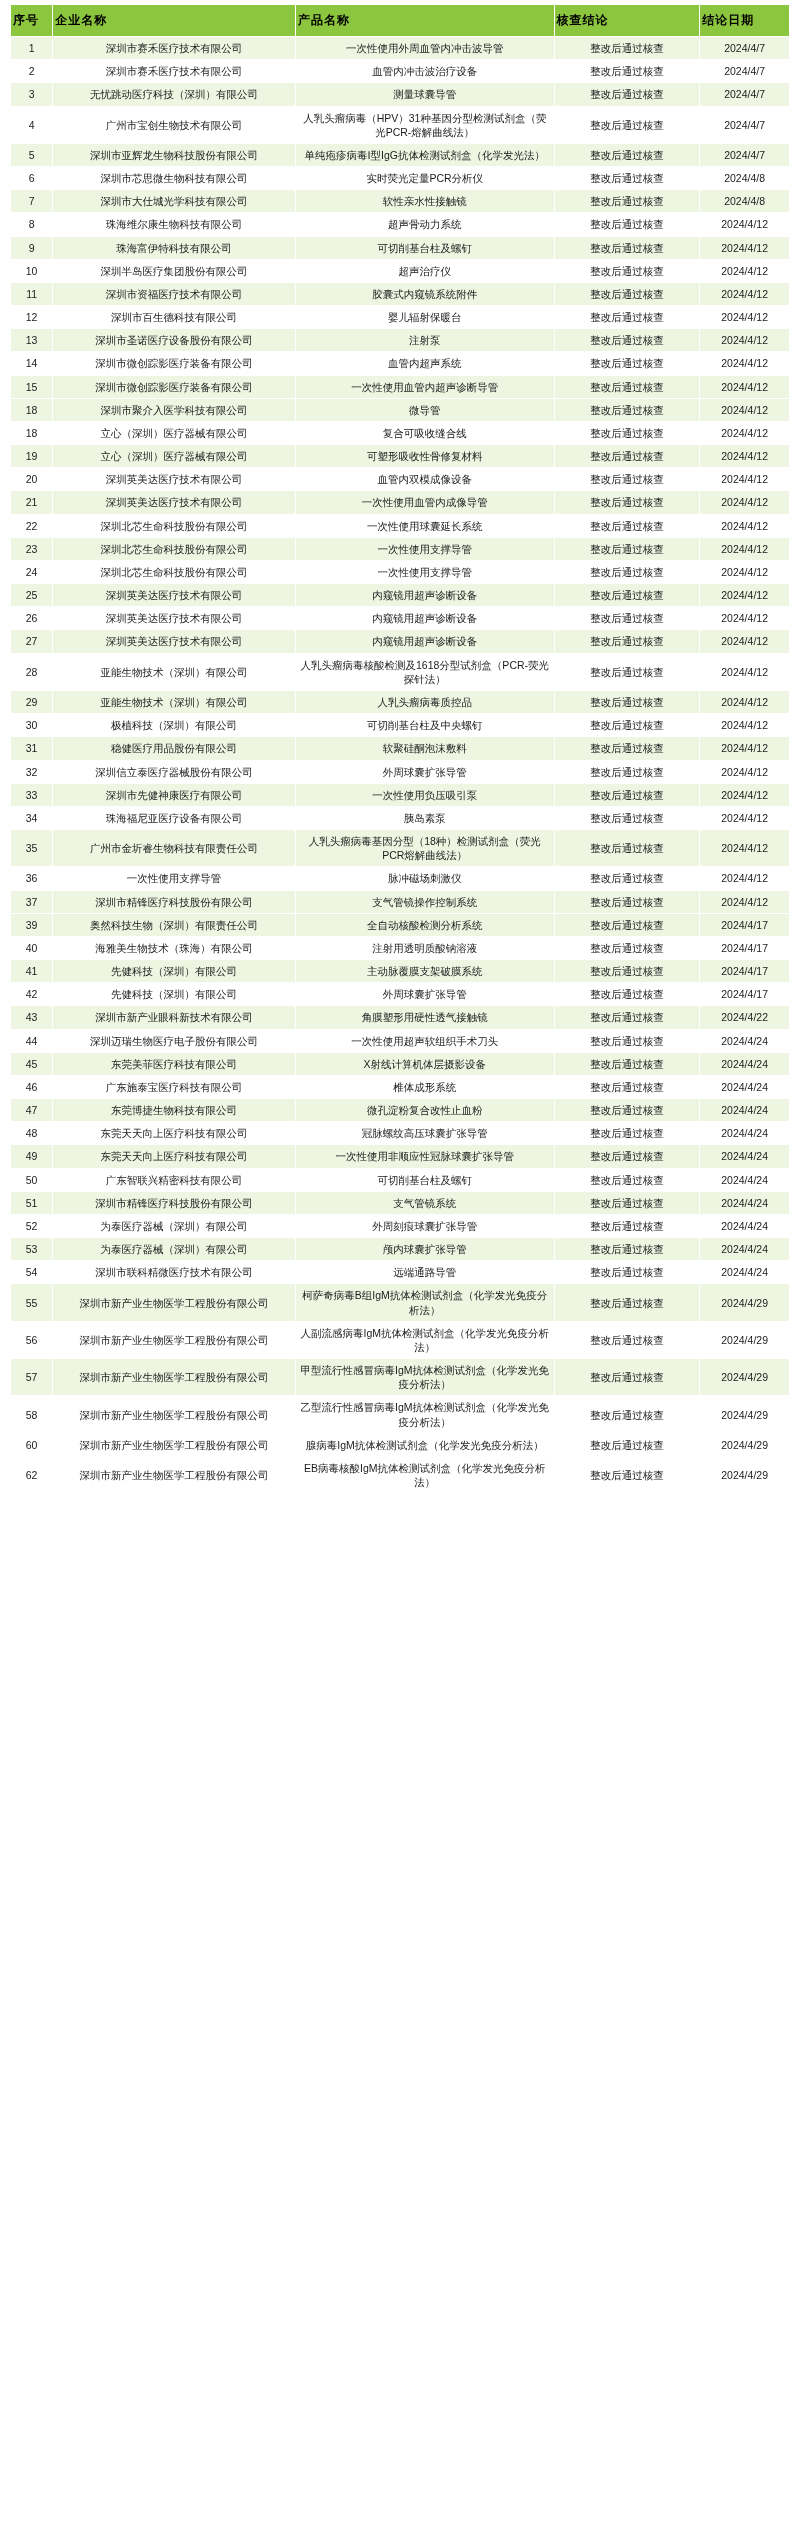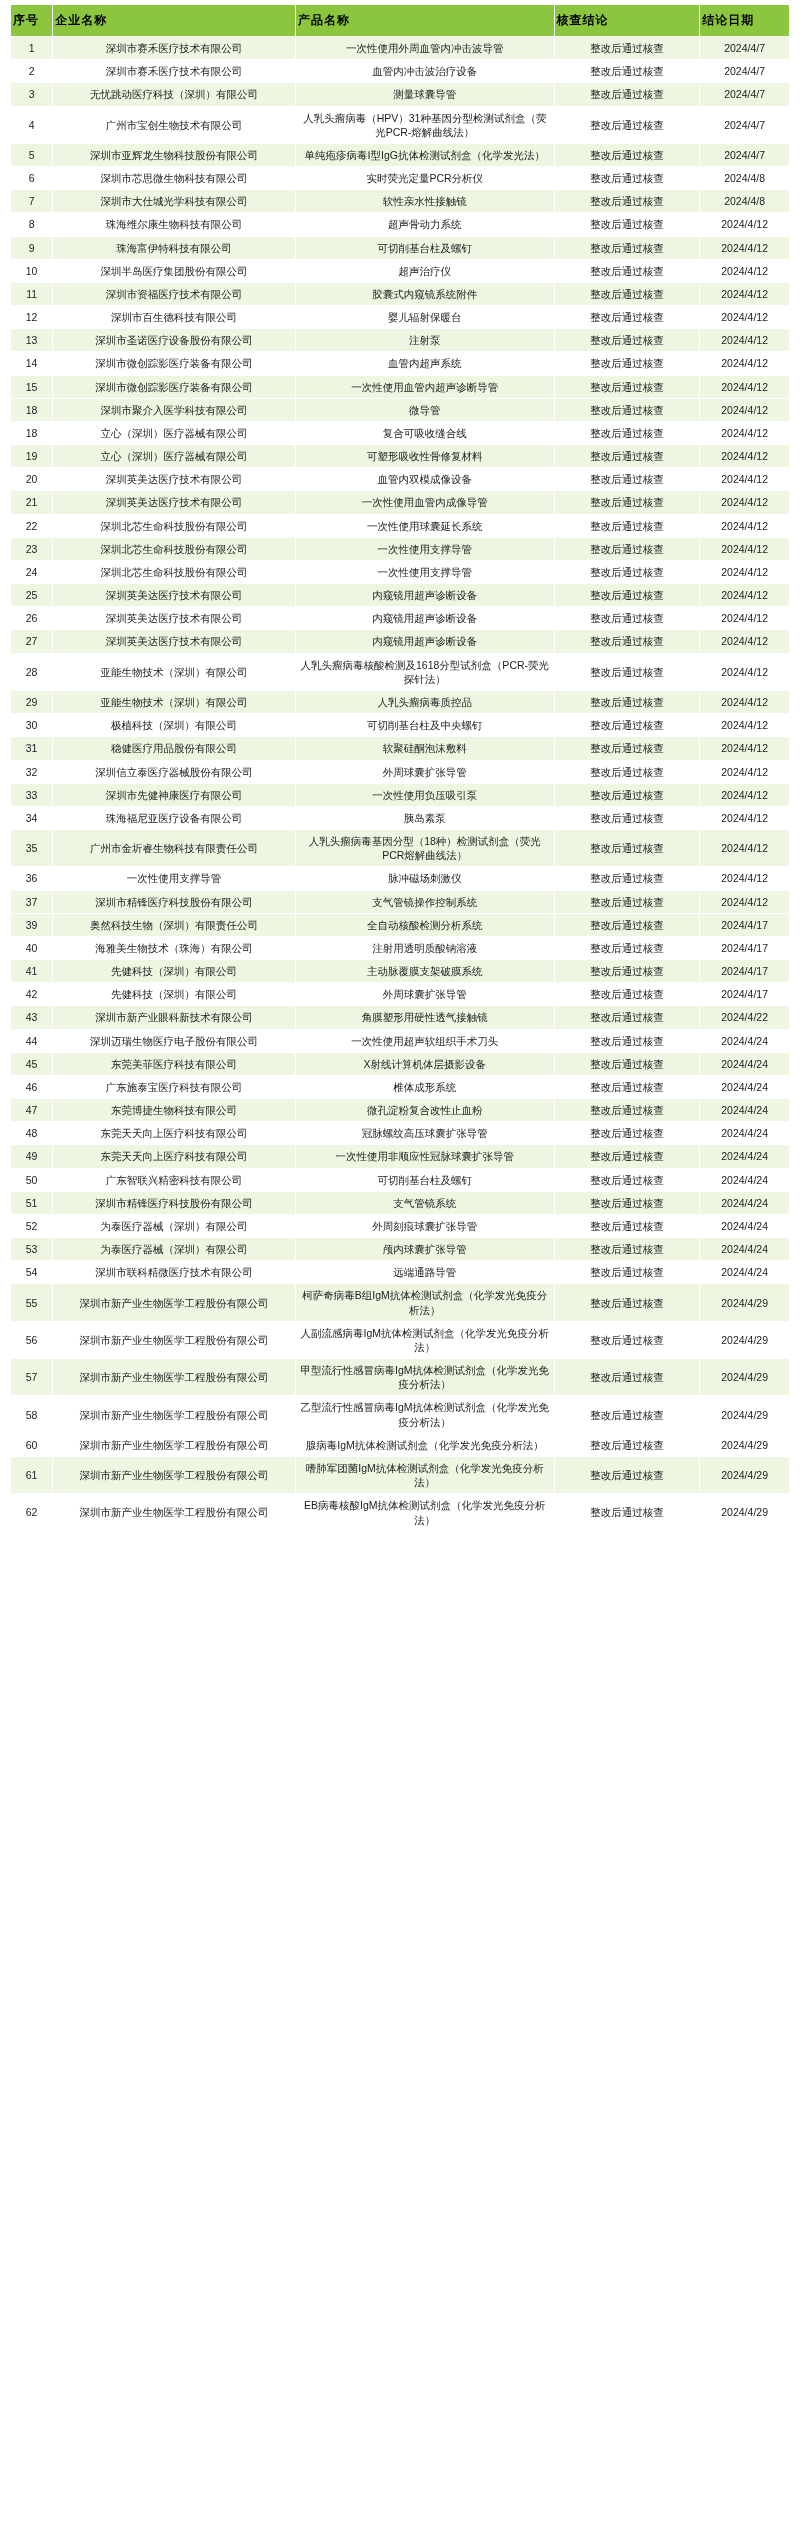--- a/index.html
+++ b/index.html
@@ -463,27 +463,20 @@
         <td class="result">整改后通过核查</td>
         <td class="date">2024/4/29</td>
       </tr>
       <tr class="row-even">
         <td class="idx">60</td>
         <td class="company">深圳市新产业生物医学工程股份有限公司</td>
         <td class="product">腺病毒IgM抗体检测试剂盒（化学发光免疫分析法）</td>
         <td class="result">整改后通过核查</td>
         <td class="date">2024/4/29</td>
       </tr>
-      <tr class="row-odd">
-        <td class="idx">61</td>
-        <td class="company">深圳市新产业生物医学工程股份有限公司</td>
-        <td class="product">嗜肺军团菌IgM抗体检测试剂盒（化学发光免疫分析法）</td>
-        <td class="result">整改后通过核查</td>
-        <td class="date">2024/4/29</td>
-      </tr>
       <tr class="row-even">
         <td class="idx">62</td>
         <td class="company">深圳市新产业生物医学工程股份有限公司</td>
         <td class="product">EB病毒核酸IgM抗体检测试剂盒（化学发光免疫分析法）</td>
         <td class="result">整改后通过核查</td>
         <td class="date">2024/4/29</td>
       </tr>
     </tbody>
 </table>
 

